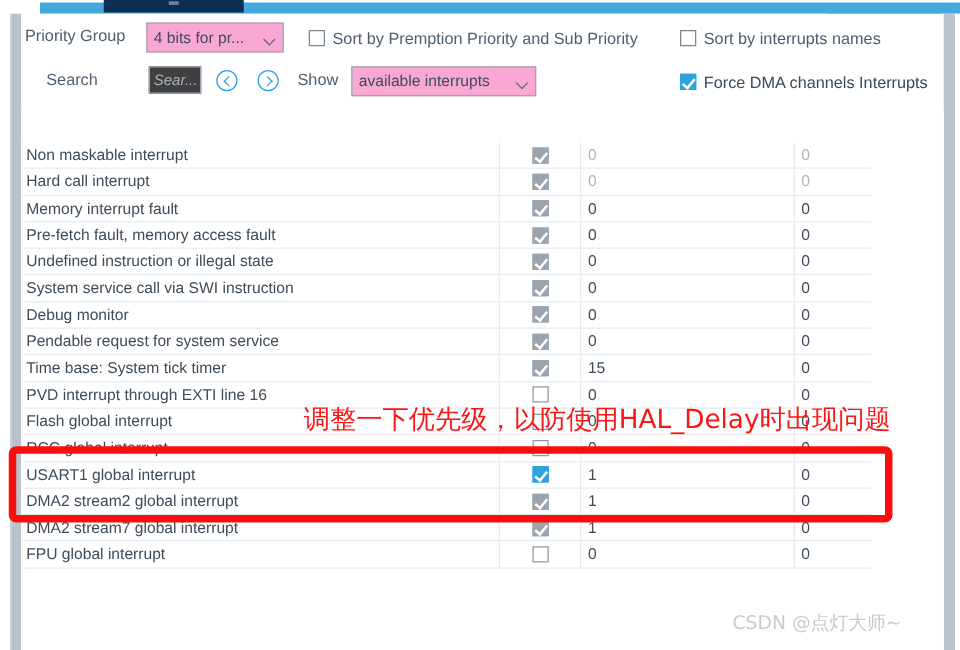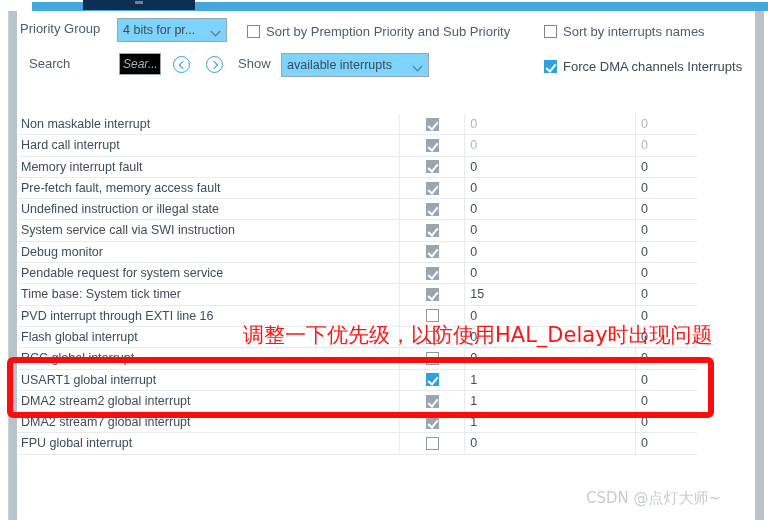--- a/index.html
+++ b/index.html
@@ -76,21 +76,21 @@
   .lbl {
     font-size: 13px; color: #4d5d6c;
     line-height: 22px; display: inline-block;
     vertical-align: middle;
   }
   .lbl-dark { color: #3a4a58; }
 
   .combo {
     display: inline-block; vertical-align: middle;
     height: 24px; border: 1px solid #9aa7b3;
-    background: #7dd3fc; position: relative;
+    background: #f9a8d4; position: relative;
     font-size: 12.5px; color: #3d4c5a;
     line-height: 22px; padding: 0 22px 0 5px;
     white-space: nowrap; overflow: hidden;
   }
   .combo .chev {
     position: absolute; right: 5px; top: 9px;
     width: 9px; height: 5px;
   }
   .combo .chev::before {
     content: ""; position: absolute; left: 0; top: 0;
@@ -114,21 +114,21 @@
     content: ""; position: absolute;
     left: 3px; top: 1px; width: 4px; height: 8px;
     border-right: 2px solid #ffffff;
     border-bottom: 2px solid #ffffff;
     transform: rotate(40deg);
   }
 
   .searchbox {
     display: inline-block; vertical-align: middle;
     width: 42px; height: 22px;
-    border: 1px solid #9aa7b3; background: #000000;
+    border: 1px solid #9aa7b3; background: #404040;
     font-size: 12px; color: #a8b2bb; font-style: italic;
     line-height: 20px; padding: 0 3px;
     overflow: hidden; white-space: nowrap;
   }
   .navbtn {
     display: inline-block; vertical-align: middle;
     width: 17px; height: 17px; border-radius: 50%;
     border: 1.5px solid #2ca3e0; position: relative;
   }
   .navbtn::before {
@@ -277,21 +277,21 @@
       <span style="position:absolute;left:230px;top:4px;">
         <span class="cb"></span><span class="lbl" style="line-height:14px;">Sort by Premption Priority and Sub Priority</span>
       </span>
 
       <span style="position:absolute;left:527px;top:4px;">
         <span class="cb"></span><span class="lbl" style="line-height:14px;">Sort by interrupts names</span>
       </span>
     </div>
 
     <div class="tb-row tb-row-2">
-      <span class="lbl" style="position:absolute;left:12px;top:1px;text-align:center;">Search</span>
+      <span class="lbl" style="position:absolute;left:20px;top:1px;text-align:center;">Search</span>
 
       <span class="searchbox" style="position:absolute;left:102px;top:1px;">Sear...</span>
 
       <span class="navbtn prev" style="position:absolute;left:156px;top:4px;"></span>
       <span class="navbtn next" style="position:absolute;left:189px;top:4px;"></span>
 
       <span class="lbl" style="position:absolute;left:221px;top:1px;">Show</span>
 
       <span class="combo" style="position:absolute;left:264px;top:1px;width:148px;">
         <span>available interrupts</span>

